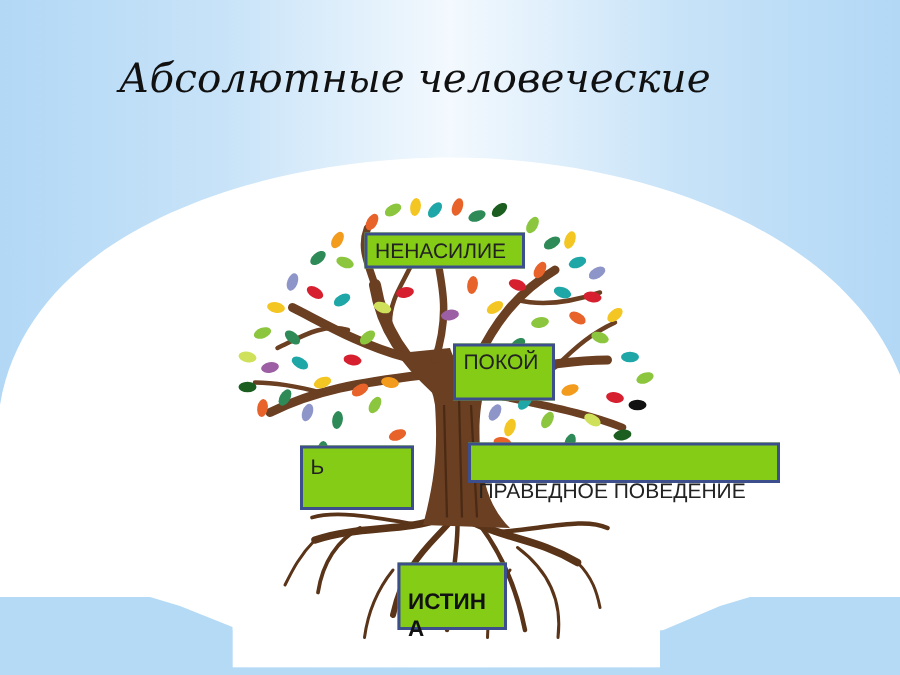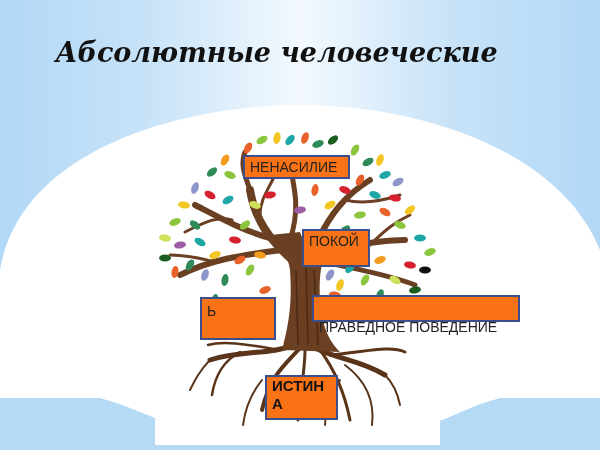--- a/index.html
+++ b/index.html
@@ -1,23 +1,23 @@
 <!DOCTYPE html>
 <html><head>
 <meta charset="utf-8">
 <style>
   html, body { margin:0; padding:0; }
   body { width:600px; height:450px; overflow:hidden; position:relative; background:#b4daf6; }
   .bg { position:absolute; left:0; top:0; width:600px; height:450px;
         background: linear-gradient(90deg, #b2d8f6 0%, #c8e3f8 25%, #f3f9fe 50%, #c8e3f8 75%, #b2d8f6 100%); }
   .stage { position:absolute; left:0; top:0; }
   .title { position:absolute; left:0; top:32px; width:553px; text-align:center;
-           font-family:"DejaVu Serif", serif; font-style:italic; font-weight:bold;
+           font-family:"DejaVu Serif", serif; font-style:italic; font-weight:normal;
            font-size:27px; line-height:42px; color:#111; }
-  .label { position:absolute; background:#f97316; border:2px solid #3c4f8c; box-sizing:border-box;
+  .label { position:absolute; background:#84cc16; border:2px solid #3c4f8c; box-sizing:border-box;
            font-family:"Liberation Sans", sans-serif; font-size:14px; color:#222; line-height:18px;
            padding:1px 5px; }
   .label.bold { font-weight:bold; color:#111; font-size:15px; }
 </style>
 </head>
 <body>
 
 <div class="bg"></div>
 
 <svg class="stage" width="600" height="450" viewBox="0 0 600 450">
@@ -145,16 +145,16 @@
 </div>
 
 <div class="label" style="left:200px;top:297px;width:76px;height:43px;padding-top:3px;">
   <div>Ь</div>
 </div>
 
 <div class="label" style="left:312px;top:295px;width:208px;height:27px;padding-top:21px;">
   <span>ПРАВЕДНОЕ ПОВЕДЕНИЕ</span>
 </div>
 
-<div class="label bold" style="left:265px;top:375px;width:73px;height:45px;padding-top:0;">
+<div class="label bold" style="left:265px;top:375px;width:73px;height:45px;padding-top:16px;">
   <div>ИСТИН</div>
   <div>А</div>
 </div>
 
 </body></html>

